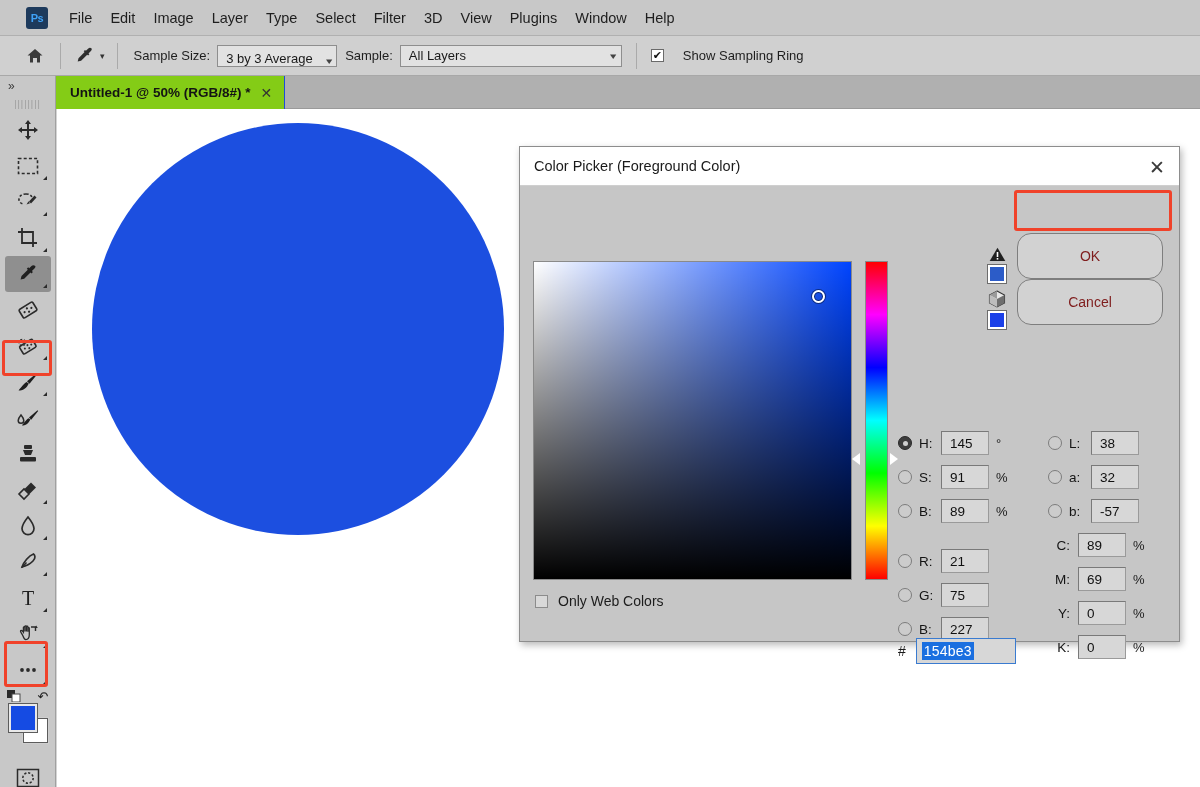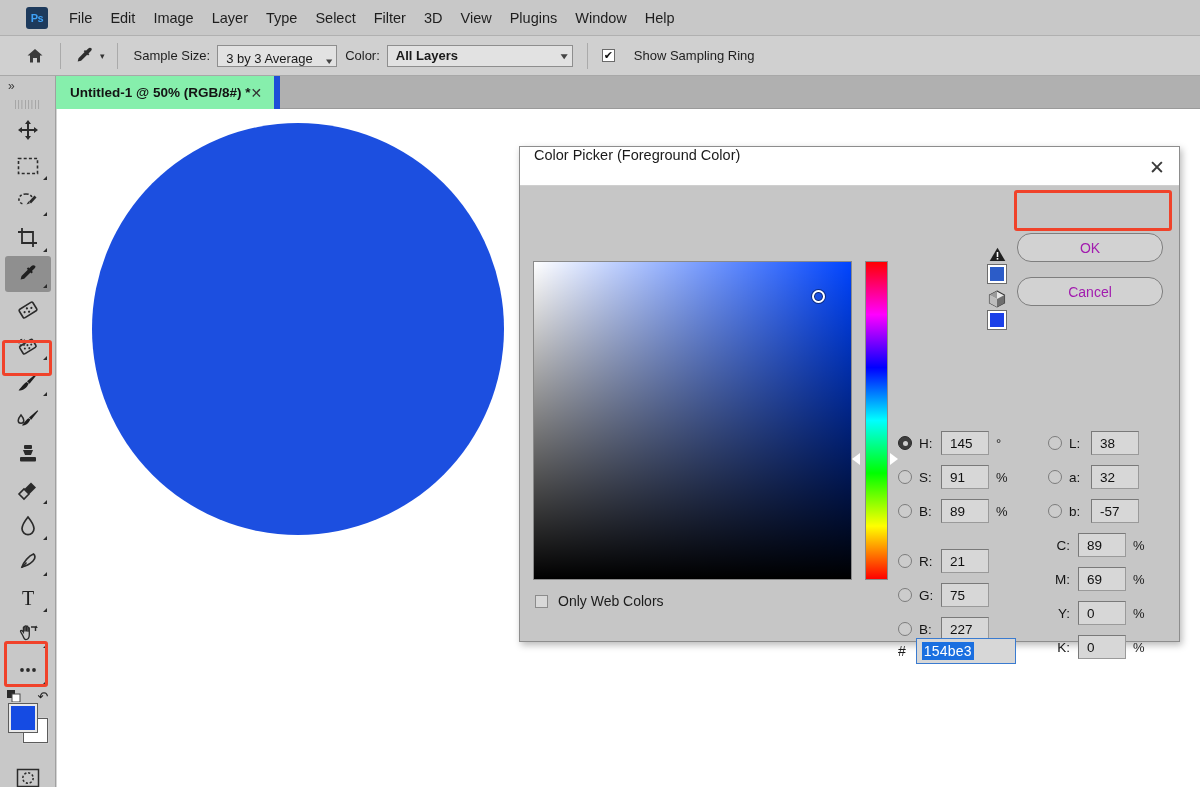--- a/index.html
+++ b/index.html
@@ -56,23 +56,23 @@
   }
   .chkbox.off { background: #d9d9d9; border-color: #8c8c8c; }
 
   
   .tabbar {
     position: absolute; left: 0; top: 76px; width: 1200px; height: 33px;
     background: #b0b0b0; border-bottom: 1px solid #9a9a9a;
   }
   .doctab {
     position: absolute; left: 56px; top: 0; height: 33px;
-    background: #86efac; display: flex; align-items: center;
-    padding: 0 12px 0 14px; 
-    border-right: 6px solid #1d4ed8;
+    background: #84cc16; display: flex; align-items: center;
+    padding: 0 12px 0 14px; gap: 10px;
+    border-right: 1px solid #1d4ed8;
   }
   .doctab .title { font-size: 13.5px; color: #141414; font-weight: bold; white-space: nowrap; }
   .doctab .closex { font-size: 14px; color: #333; line-height: 1; cursor: pointer; }
 
   
   .toolbar {
     position: absolute; left: 0; top: 76px; width: 56px; height: 711px;
     background: #c8c8c8; border-right: 1px solid #a0a0a0; z-index: 5;
   }
   .tb-collapse {
@@ -126,21 +126,21 @@
 
   
   .dialog {
     position: absolute; left: 519px; top: 146px; width: 661px; height: 496px;
     background: #c6c6c6; border: 1px solid #8d8d8d;
     box-shadow: 2px 3px 7px rgba(0,0,0,0.28);
     z-index: 20;
   }
   .dlg-titlebar {
     position: relative; height: 39px; background: #ffffff;
-    border-bottom: 1px solid #cfcfcf; display: flex; 
+    border-bottom: 1px solid #cfcfcf; display: flex; align-items: center;
   }
   .dlg-title { font-size: 14.5px; color: #1a1a1a; margin-left: 14px; }
   .dlg-close {
     position: absolute; right: 10px; top: 8px; width: 24px; height: 24px;
     display: flex; align-items: center; justify-content: center;
     font-size: 19px; color: #3a3a3a; cursor: pointer; font-weight: 300;
   }
   .dlg-body { position: relative; width: 100%; height: 456px; }
 
   
@@ -194,23 +194,23 @@
   .alerts { position: absolute; left: 463px; top: 61px; width: 28px; }
   .alert-row { margin-bottom: 7px; display: flex; flex-direction: column; align-items: center; gap: 3px;}
   .alert-sw {
     width: 18px; height: 18px; border: 2px solid #ffffff;
     outline: 1px solid #6c6c6c;
   }
 
   
   .btncol { position: absolute; left: 497px; top: 47px; width: 146px; }
   .pbtn {
-    width: 146px; height: 29px; margin-bottom: 15px;
+    width: 146px; height: 46px; margin-bottom: 0;
     background: #d2d2d2; border: 1px solid #7e7e7e; border-radius: 14px;
-    font-size: 14px; color: #a21caf; display: flex;
+    font-size: 14px; color: #7f1d1d; display: flex;
     align-items: center; justify-content: center; cursor: pointer;
   }
 
   
   .fields { position: absolute; left: 378px; top: 243px; }
   .frow { display: flex; align-items: center; height: 28px; margin-bottom: 6px; }
   .radio {
     width: 14px; height: 14px; border-radius: 50%;
     background: #cccccc; border: 1px solid #7c7c7c;
     display: flex; align-items: center; justify-content: center;
@@ -277,22 +277,22 @@
         <path d="M18.6 4.4c-1-1-2.4-1-3.3 0l-2.4 2.4-.9-.9-1.3 1.3.9.9-6.1 6.1-.8 3.4 3.4-.8 6.1-6.1.9.9 1.3-1.3-.9-.9 2.4-2.4c1-1 1-2.4.7-2.6z" fill="#2e2e2e"></path>
       </svg>
       <span class="caret" style="font-size:9px;color:#333;">▾</span>
     </div>
     <div class="opt-sep"></div>
     <span class="opt-label">Sample Size:</span>
     <div class="combo" style="width:120px;align-items:flex-end;">
       <span>3 by 3 Average</span>
       <span class="caret">▾</span>
     </div>
-    <span class="opt-label">Color:</span>
-    <div class="combo" style="width:186px;font-weight:bold;">
+    <span class="opt-label">Sample:</span>
+    <div class="combo" style="width:222px;">
       <span>All Layers</span>
       <span class="caret">▾</span>
     </div>
     <div class="opt-sep" style="margin-left:14px;margin-right:14px;"></div>
     <div class="chk-wrap">
       <span class="chkbox">✔</span>
       <span class="opt-label" style="margin:12px;">Show Sampling Ring</span>
     </div>
   </div>
 

